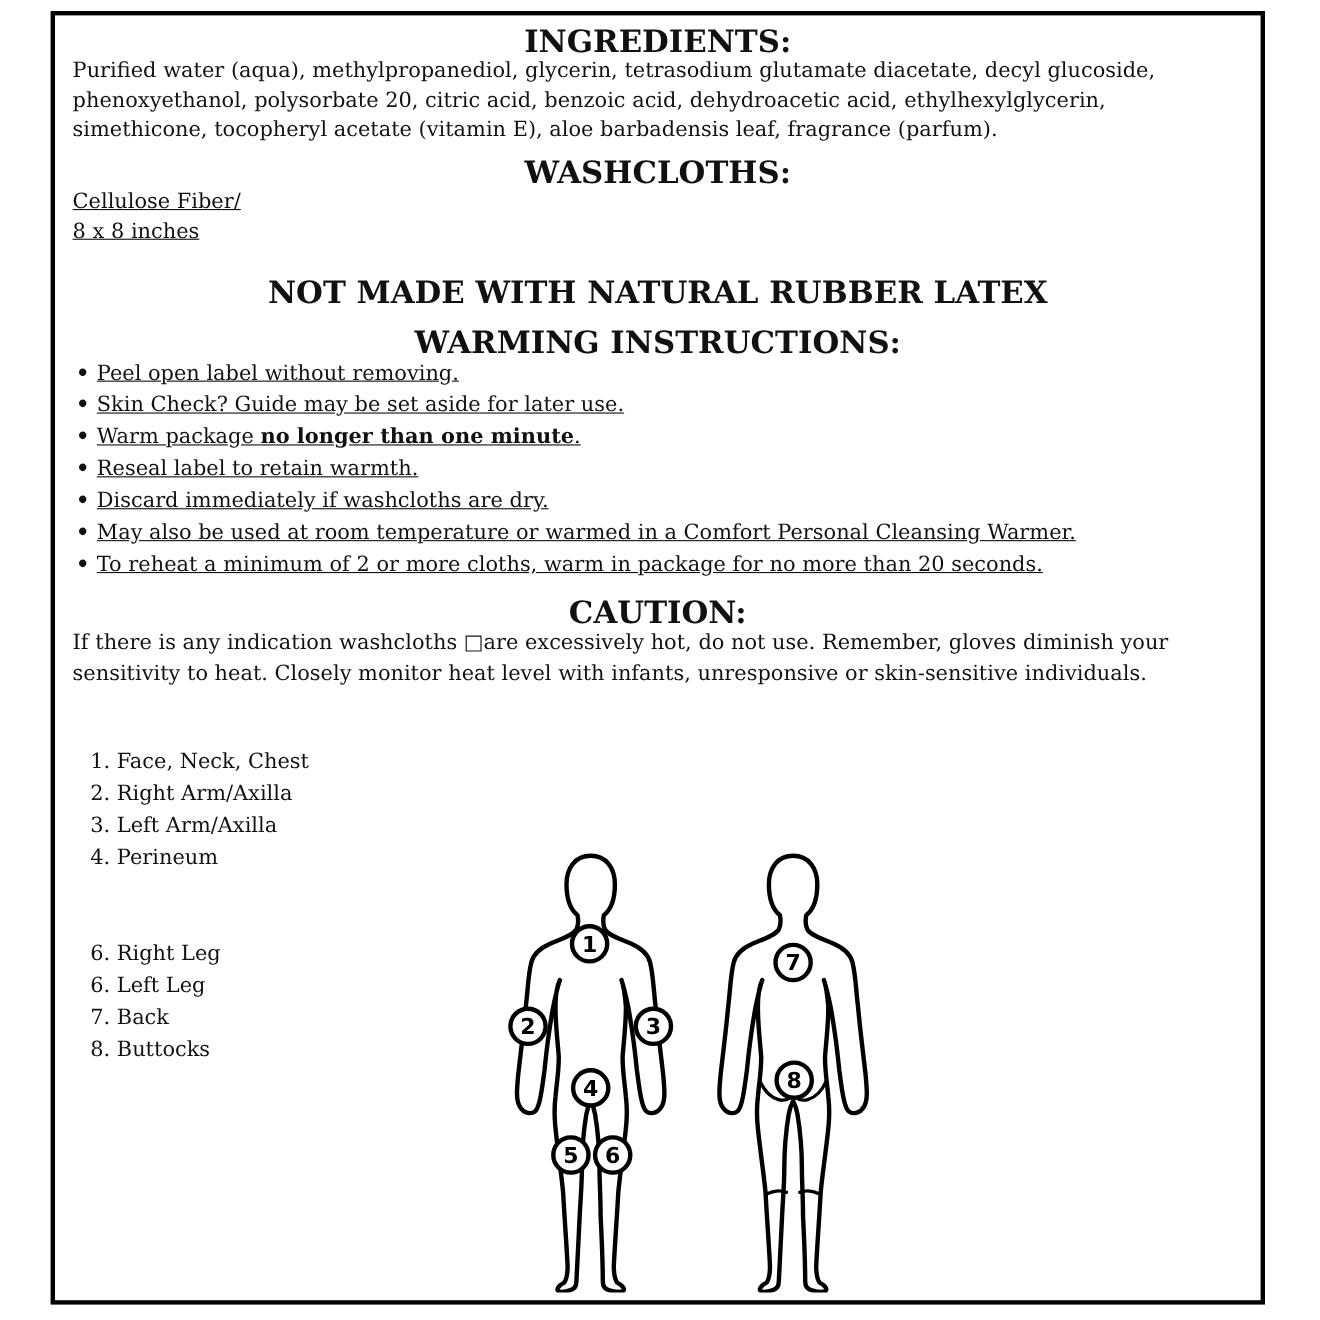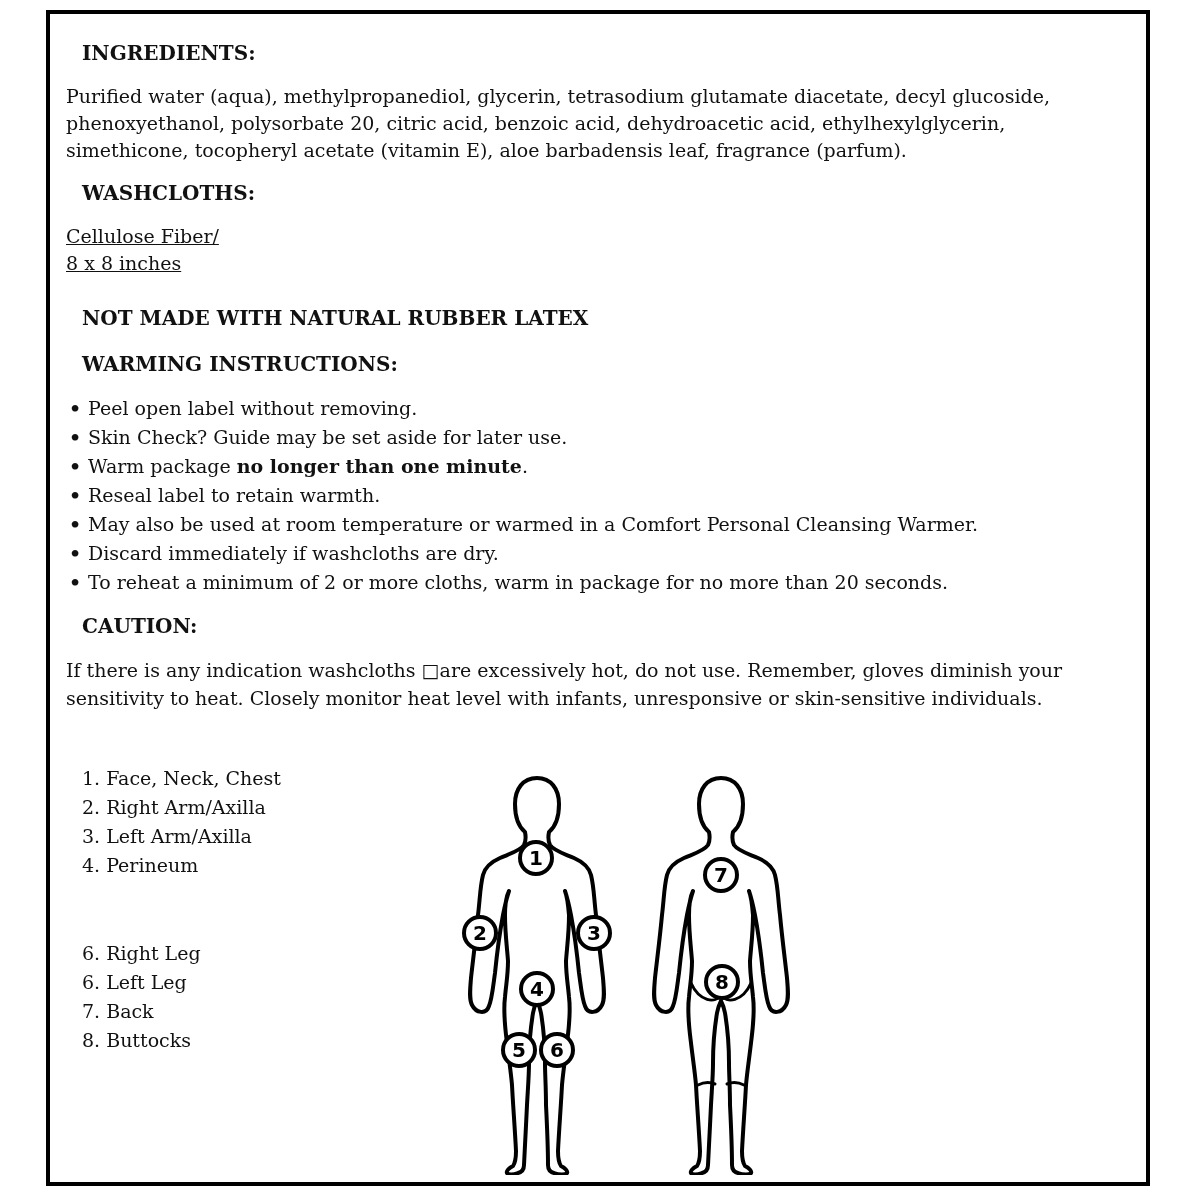--- a/index.html
+++ b/index.html
@@ -19,38 +19,40 @@
     height: 1176px;
     border: 4px solid #000000;
     box-sizing: border-box;
     background: #ffffff;
     padding: 10px 16px 0 16px;
     font-size: 19px;
     line-height: 27px;
   }
   .heading {
     font-weight: bold;
-    font-size: 20px;
+    font-size: 28px;
     line-height: 27px;
-    margin: 16px;
+    margin: 0;
+    text-align: center;
   }
   .para { margin: 0; }
   .sec-washcloths { margin-top: 11px; }
   .wash-line { line-height: 27px; text-decoration: underline; }
   .latex-line { margin-top: 28px; }
   .sec-warming { margin-top: 19px; }
   .bullet-list {
     margin: 0;
     padding: 0;
     list-style: none;
   }
   .bullet-list li {
     position: relative;
     padding-left: 22px;
     line-height: 29px;
+    text-decoration: underline;
   }
   .bullet-list li::before {
     content: "\2022";
     position: absolute;
     left: 3px;
     top: 0;
     font-weight: bold;
   }
   .sec-caution { margin-top: 15px; }
   .caution-text, .bathing-text { line-height: 28px; margin: 0; }
@@ -117,22 +119,22 @@
 
   <div class="heading latex-line">NOT MADE WITH NATURAL RUBBER LATEX</div>
 
   <section class="sec-warming">
     <div class="heading">WARMING INSTRUCTIONS:</div>
     <ul class="bullet-list">
       <li><span>Peel open label without removing.</span></li>
       <li><span>Skin Check? Guide may be set aside for later use.</span></li>
       <li><span>Warm package </span><b>no longer than one minute</b><span>.</span></li>
       <li><span>Reseal label to retain warmth.</span></li>
+      <li><span>Discard immediately if washcloths are dry.</span></li>
       <li><span>May also be used at room temperature or warmed in a Comfort Personal Cleansing Warmer.</span></li>
-      <li><span>Discard immediately if washcloths are dry.</span></li>
       <li><span>To reheat a minimum of 2 or more cloths, warm in package for no more than 20 seconds.</span></li>
     </ul>
   </section>
 
   <section class="sec-caution">
     <div class="heading">CAUTION:</div>
     <p class="caution-text">If there is any indication washcloths □are excessively hot, do not use. Remember, gloves diminish your sensitivity to heat. Closely monitor heat level with infants, unresponsive or skin-sensitive individuals.</p>
   </section>
 
 

